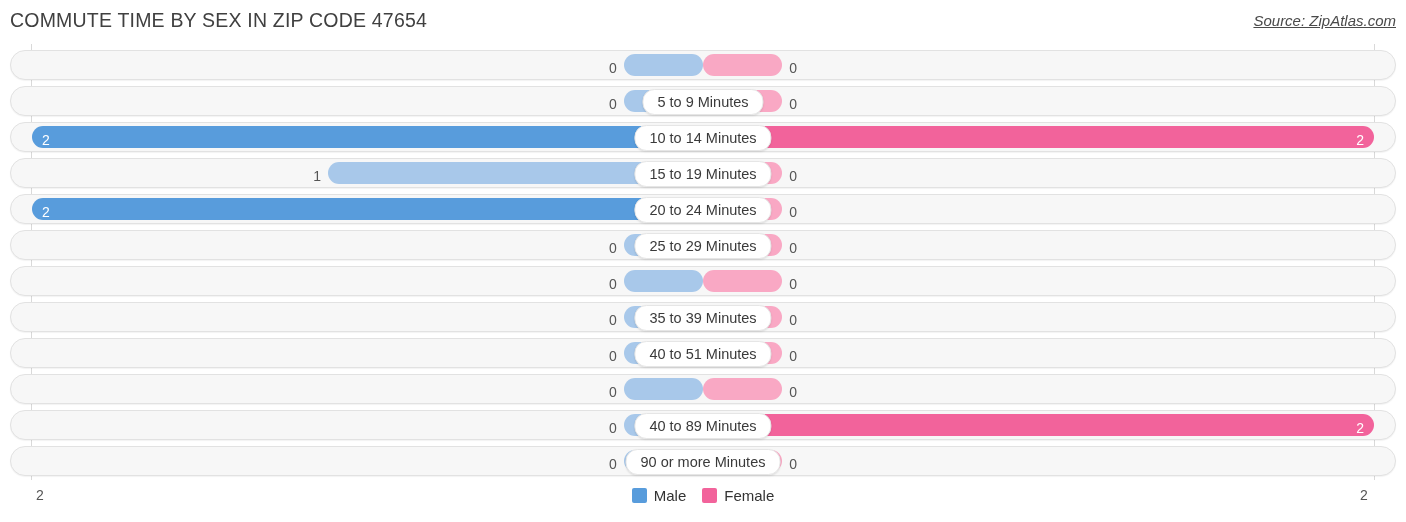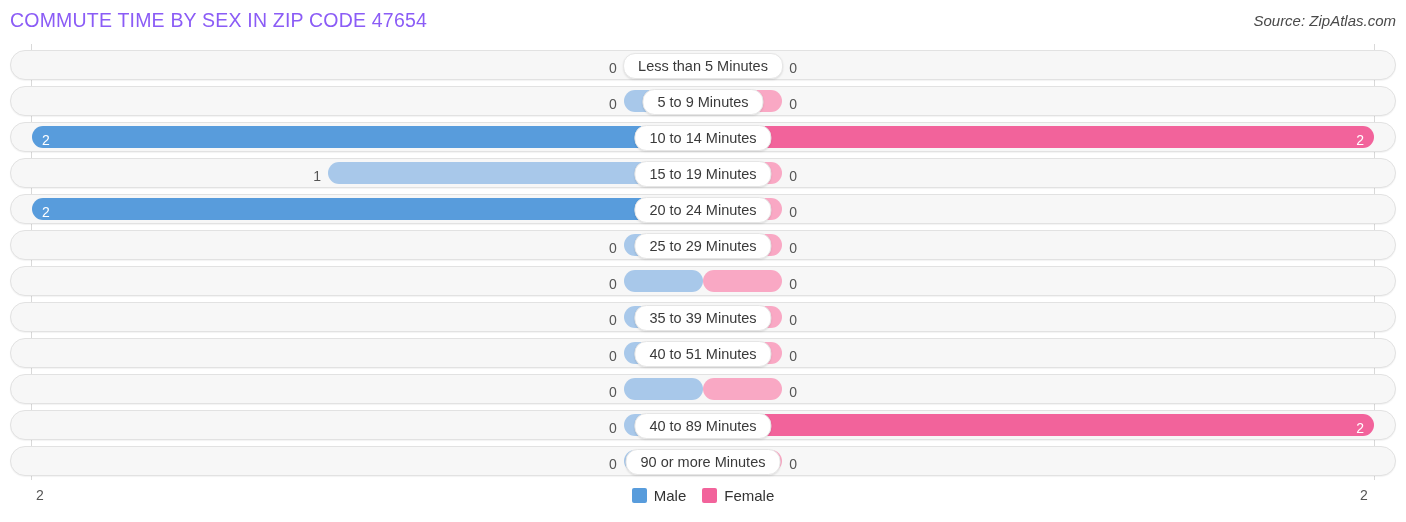--- a/index.html
+++ b/index.html
@@ -21,31 +21,32 @@
     position: relative;
     height: 44px;
   }
   #chart-title {
     position: absolute;
     left: 10px;
     top: 9px;
     font-size: 19.5px;
     font-weight: 400;
     letter-spacing: 0.2px;
-    color: #8b5cf6;
+    color: #404040;
     white-space: nowrap;
   }
   #source-label {
     position: absolute;
     right: 10px;
     top: 12px;
     font-size: 15px;
     font-style: italic;
     color: #4a4a4a;
     white-space: nowrap;
+    text-decoration: underline;
   }
 
   
   #plot {
     position: absolute;
     left: 0;
     top: 44px;
     width: 1406px;
     height: 436px;
   }
@@ -213,21 +214,20 @@
         <div class="bars">
           <div class="half left">
             <div class="bar bar-male-low" style="width: 11.8%;"></div>
             <div class="val" style="right: calc(11.8% + 7px);">0</div>
           </div>
           <div class="half right">
             <div class="bar bar-female-low" style="width: 11.8%;"></div>
             <div class="val" style="left: calc(11.8% + 7px);">0</div>
           </div>
         </div>
-        <div class="center-pill">Less than 5 Minutes</div>
       </div>
       <div class="row">
         <div class="bars">
           <div class="half left">
             <div class="bar bar-male-low" style="width: 11.8%;"></div>
             <div class="val" style="right: calc(11.8% + 7px);">0</div>
           </div>
           <div class="half right">
             <div class="bar bar-female-low" style="width: 11.8%;"></div>
             <div class="val" style="left: calc(11.8% + 7px);">0</div>

